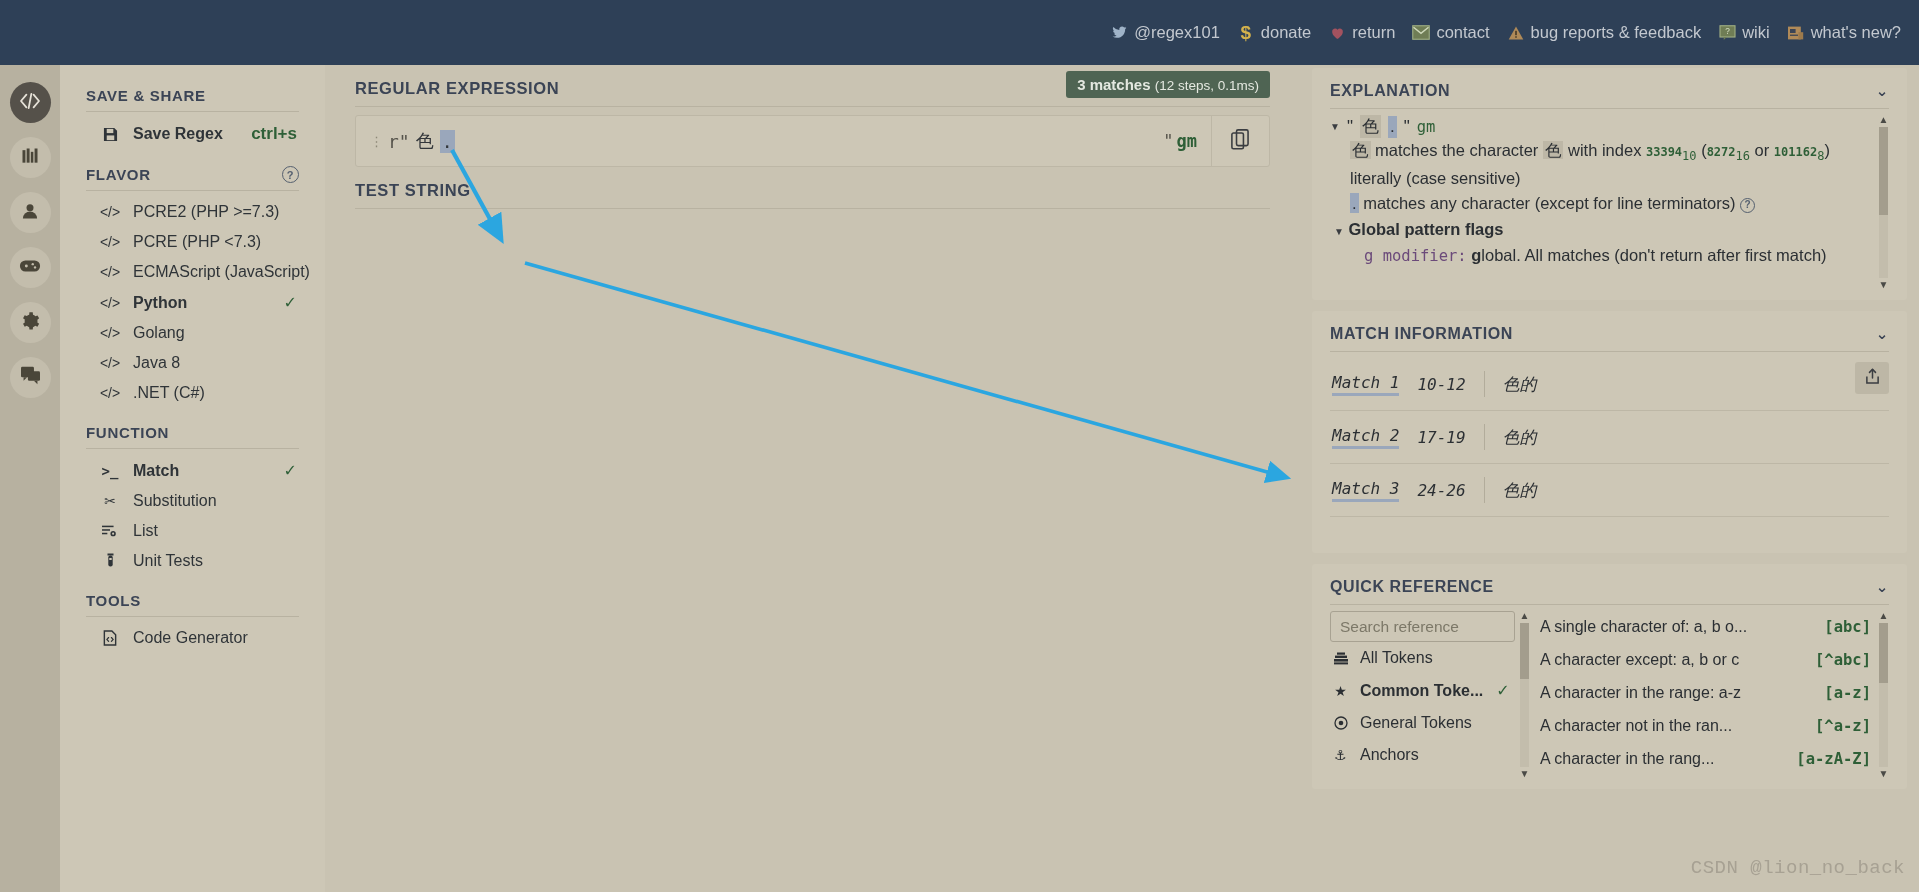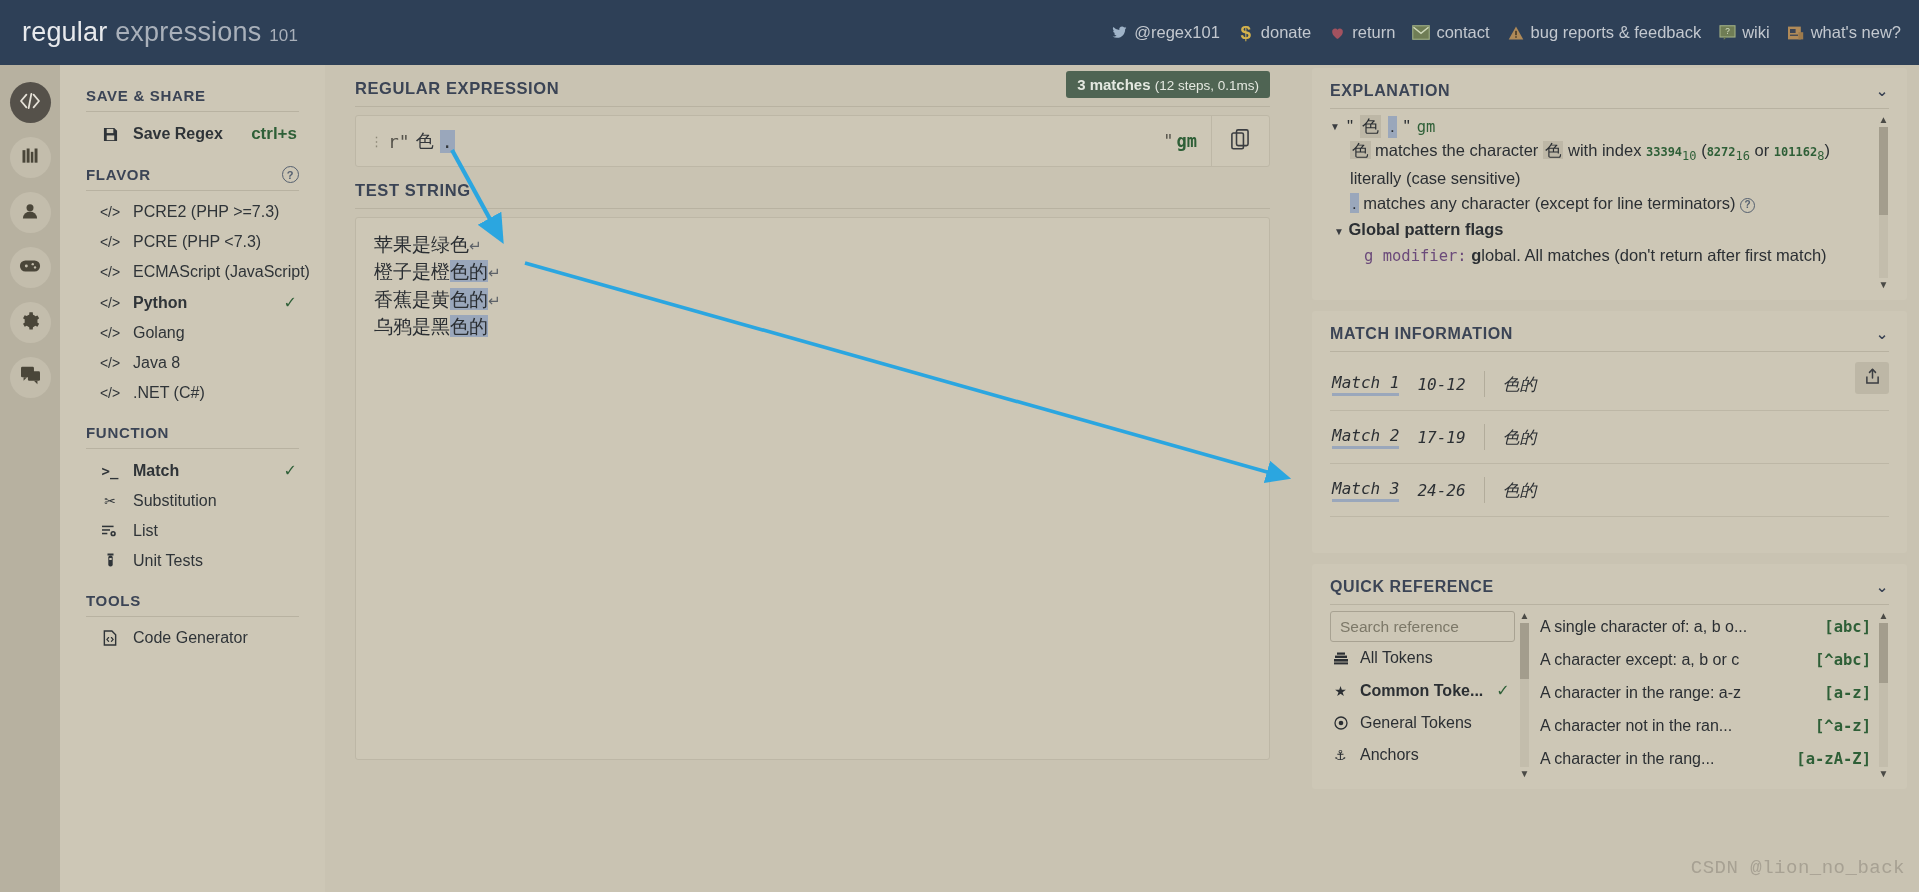--- a/index.html
+++ b/index.html
@@ -189,25 +189,20 @@
   .anno { position: absolute; left: 0; top: 0; width: 1919px; height: 892px; pointer-events: none; }
   .wm { position: absolute; right: 14px; bottom: 6px; color: #a7a193; font-size: 19px;
         font-family: Liberation Mono, monospace; letter-spacing: .5px; }
 </style>
 </head>
 <body>
 
 <div class="app">
 
   <div class="topbar">
-    <div class="brand">
-      <span class="b1">regular</span>
-      <span class="b2">expressions</span>
-      <span class="b3">101</span>
-    </div>
     <div class="topnav">
       <a href="#">
         <span class="tn-ic">
           <svg width="17" height="15" viewBox="0 0 24 24">
               <path fill="#9fb3c8" d="M23 4.5a9.3 9.3 0 0 1-2.6.7 4.6 4.6 0 0 0 2-2.5 9.2 9.2 0 0 1-2.9 1.1 4.6 4.6 0 0 0-7.8 4.2A13 13 0 0 1 2.2 3.2a4.6 4.6 0 0 0 1.4 6.1 4.5 4.5 0 0 1-2-.6v.1a4.6 4.6 0 0 0 3.6 4.5 4.6 4.6 0 0 1-2 .1 4.6 4.6 0 0 0 4.2 3.2A9.2 9.2 0 0 1 1 18.5a13 13 0 0 0 7 2c8.4 0 13-7 13-13v-.6A9.3 9.3 0 0 0 23 4.5z"></path>
             </svg>
         </span>
         <span>@regex101</span>
       </a>
       <a href="#">
@@ -459,34 +454,20 @@
             </svg>
         </span>
       </div>
     </div>
 
     <div class="sec-head">
       <span class="sec-title">TEST STRING</span>
     </div>
     <div class="rule"></div>
 
-    <div class="test-box">
-      <div class="ts-line">
-        <span>苹果是绿色</span><span class="crlf">↵</span>
-      </div>
-      <div class="ts-line">
-        <span>橙子是橙</span><span class="ts-hl">色的</span><span class="crlf">↵</span>
-      </div>
-      <div class="ts-line">
-        <span>香蕉是黄</span><span class="ts-hl">色的</span><span class="crlf">↵</span>
-      </div>
-      <div class="ts-line">
-        <span>乌鸦是黑</span><span class="ts-hl">色的</span>
-      </div>
-    </div>
   </div>
 
   <div class="right">
 
     <div class="panel">
       <div class="panel-head">
         <span>EXPLANATION</span>
         <span class="chev">⌄</span>
       </div>
       <div class="sb-rule"></div>

